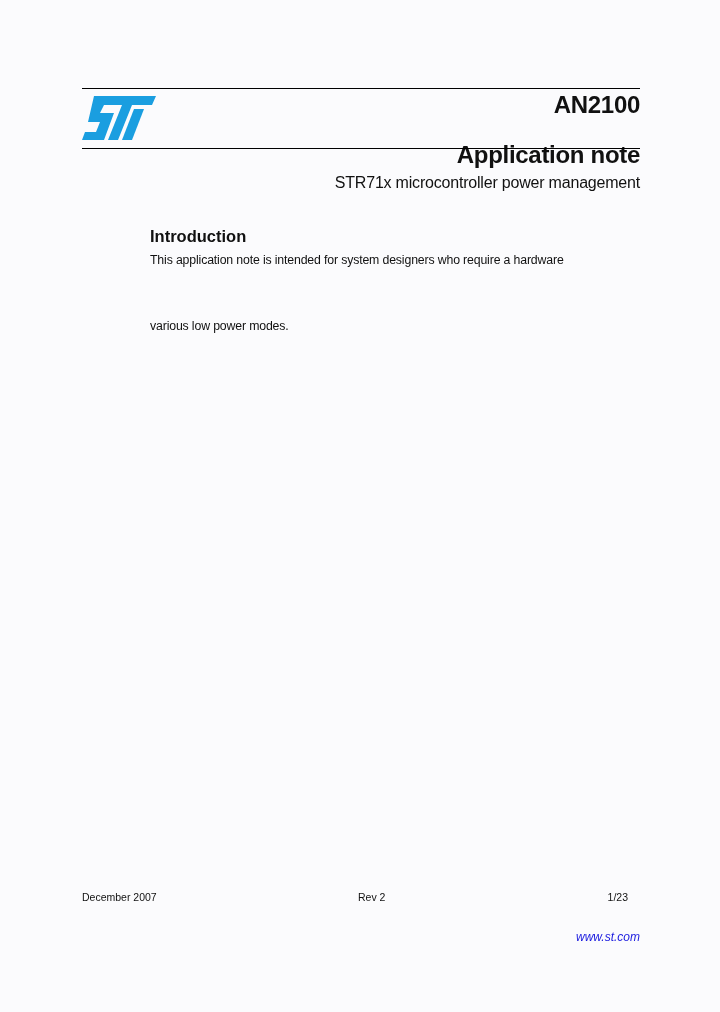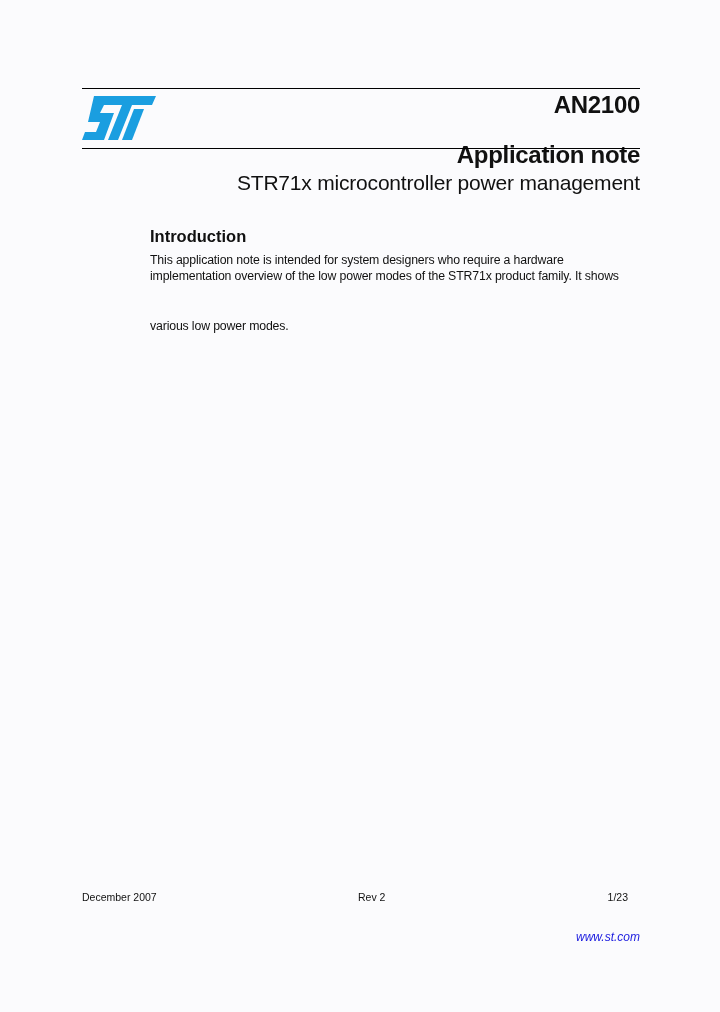--- a/index.html
+++ b/index.html
@@ -21,21 +21,21 @@
       letter-spacing: -0.3px;
     }
     #doc-type {
       position: absolute; right: 80px; top: 117px;
       font-size: 24px; font-weight: bold; line-height: 28px; text-align: right;
       letter-spacing: -0.3px;
       margin-top: 24px;
     }
     #doc-subtitle {
       position: absolute; right: 80px; top: 172px;
-      font-size: 21px; line-height: 22px; text-align: right;
+      font-size: 16px; line-height: 22px; text-align: right;
       letter-spacing: -0.2px;
     }
     #intro-heading {
       position: absolute; left: 150px; top: 226px;
       font-size: 16.5px; font-weight: bold; line-height: 20px;
     }
     .para {
       position: absolute; left: 150px; width: 500px;
       font-size: 12.3px; line-height: 15.5px; letter-spacing: -0.15px;
     }
@@ -67,21 +67,20 @@
 <div id="doc-type">Application note</div>
 
 <div class="rule" id="header-rule"></div>
 
 <div id="doc-subtitle">STR71x microcontroller power management</div>
 
 <div id="intro-heading">Introduction</div>
 
 <div class="para" id="para-1">
   <span class="line">This application note is intended for system designers who require a hardware</span>
-  <span class="line">implementation overview of the low power modes of the STR71x product family. It shows</span>
 </div>
 
 <div class="para" id="para-2">
   <span class="line">various low power modes.</span>
 </div>
 
 <div class="footer-text" id="footer-date">December 2007</div>
 <div class="footer-text" id="footer-rev">Rev 2</div>
 <div class="footer-text" id="footer-page">1/23</div>
 <a id="footer-url">www.st.com</a>

